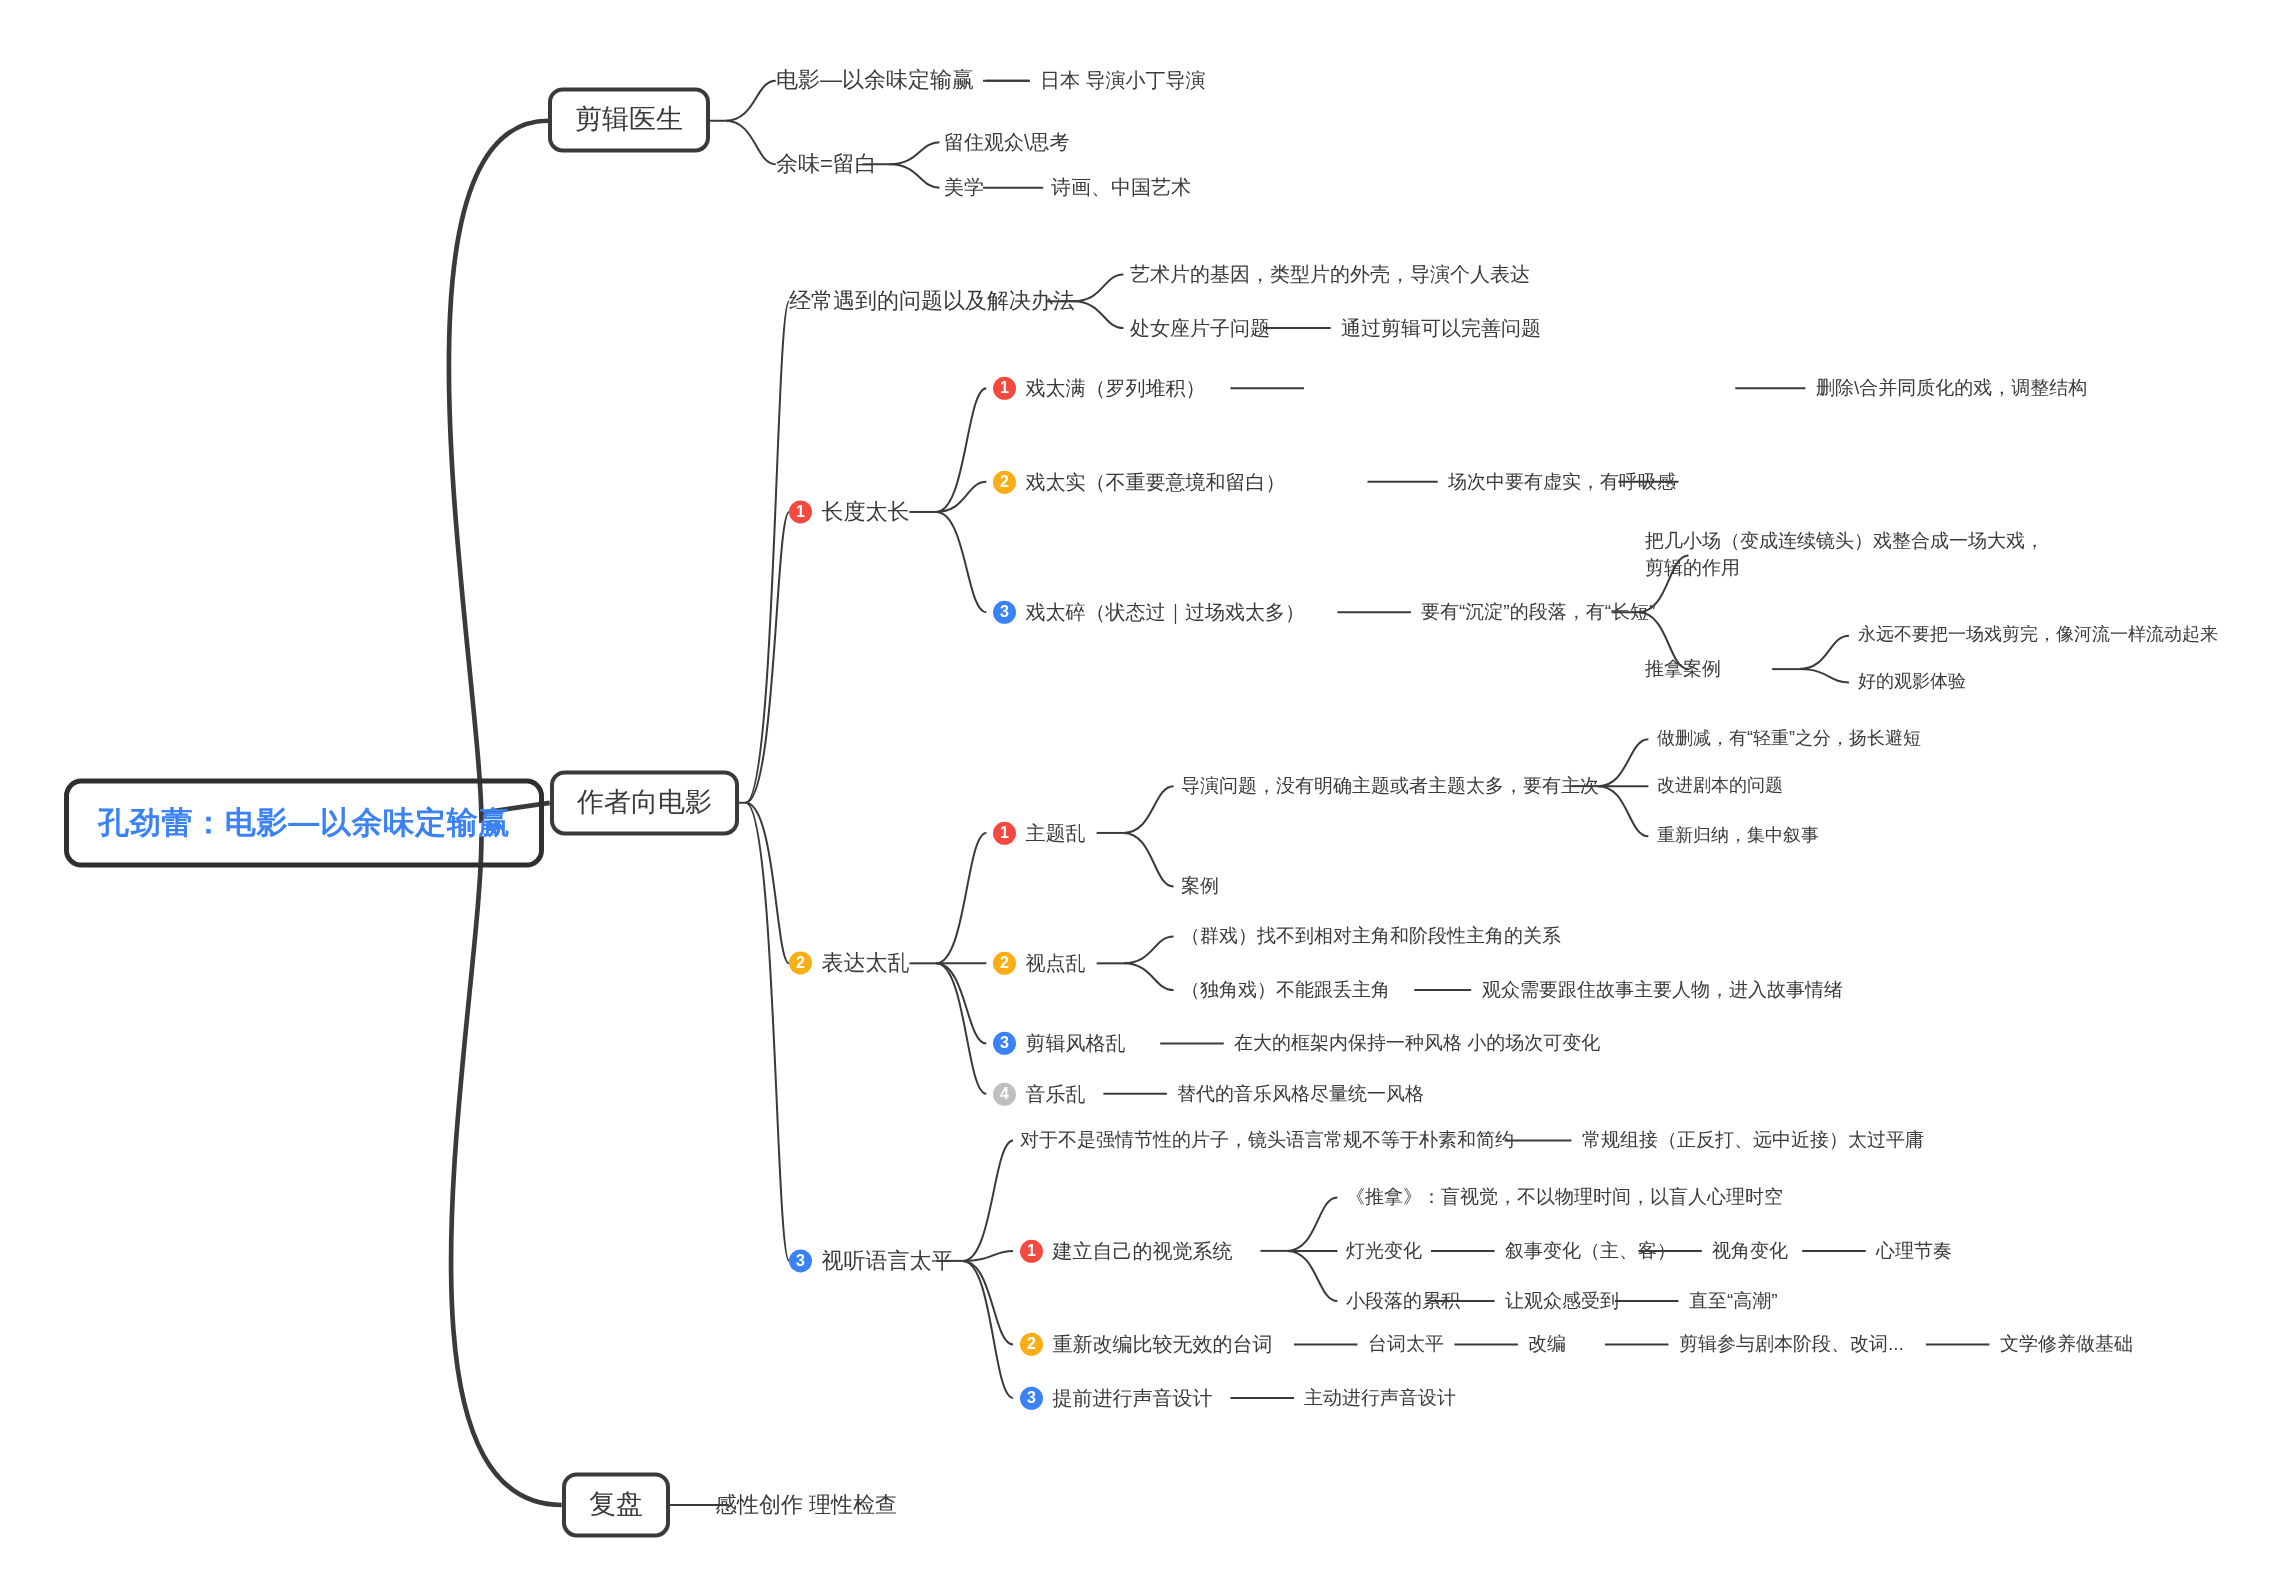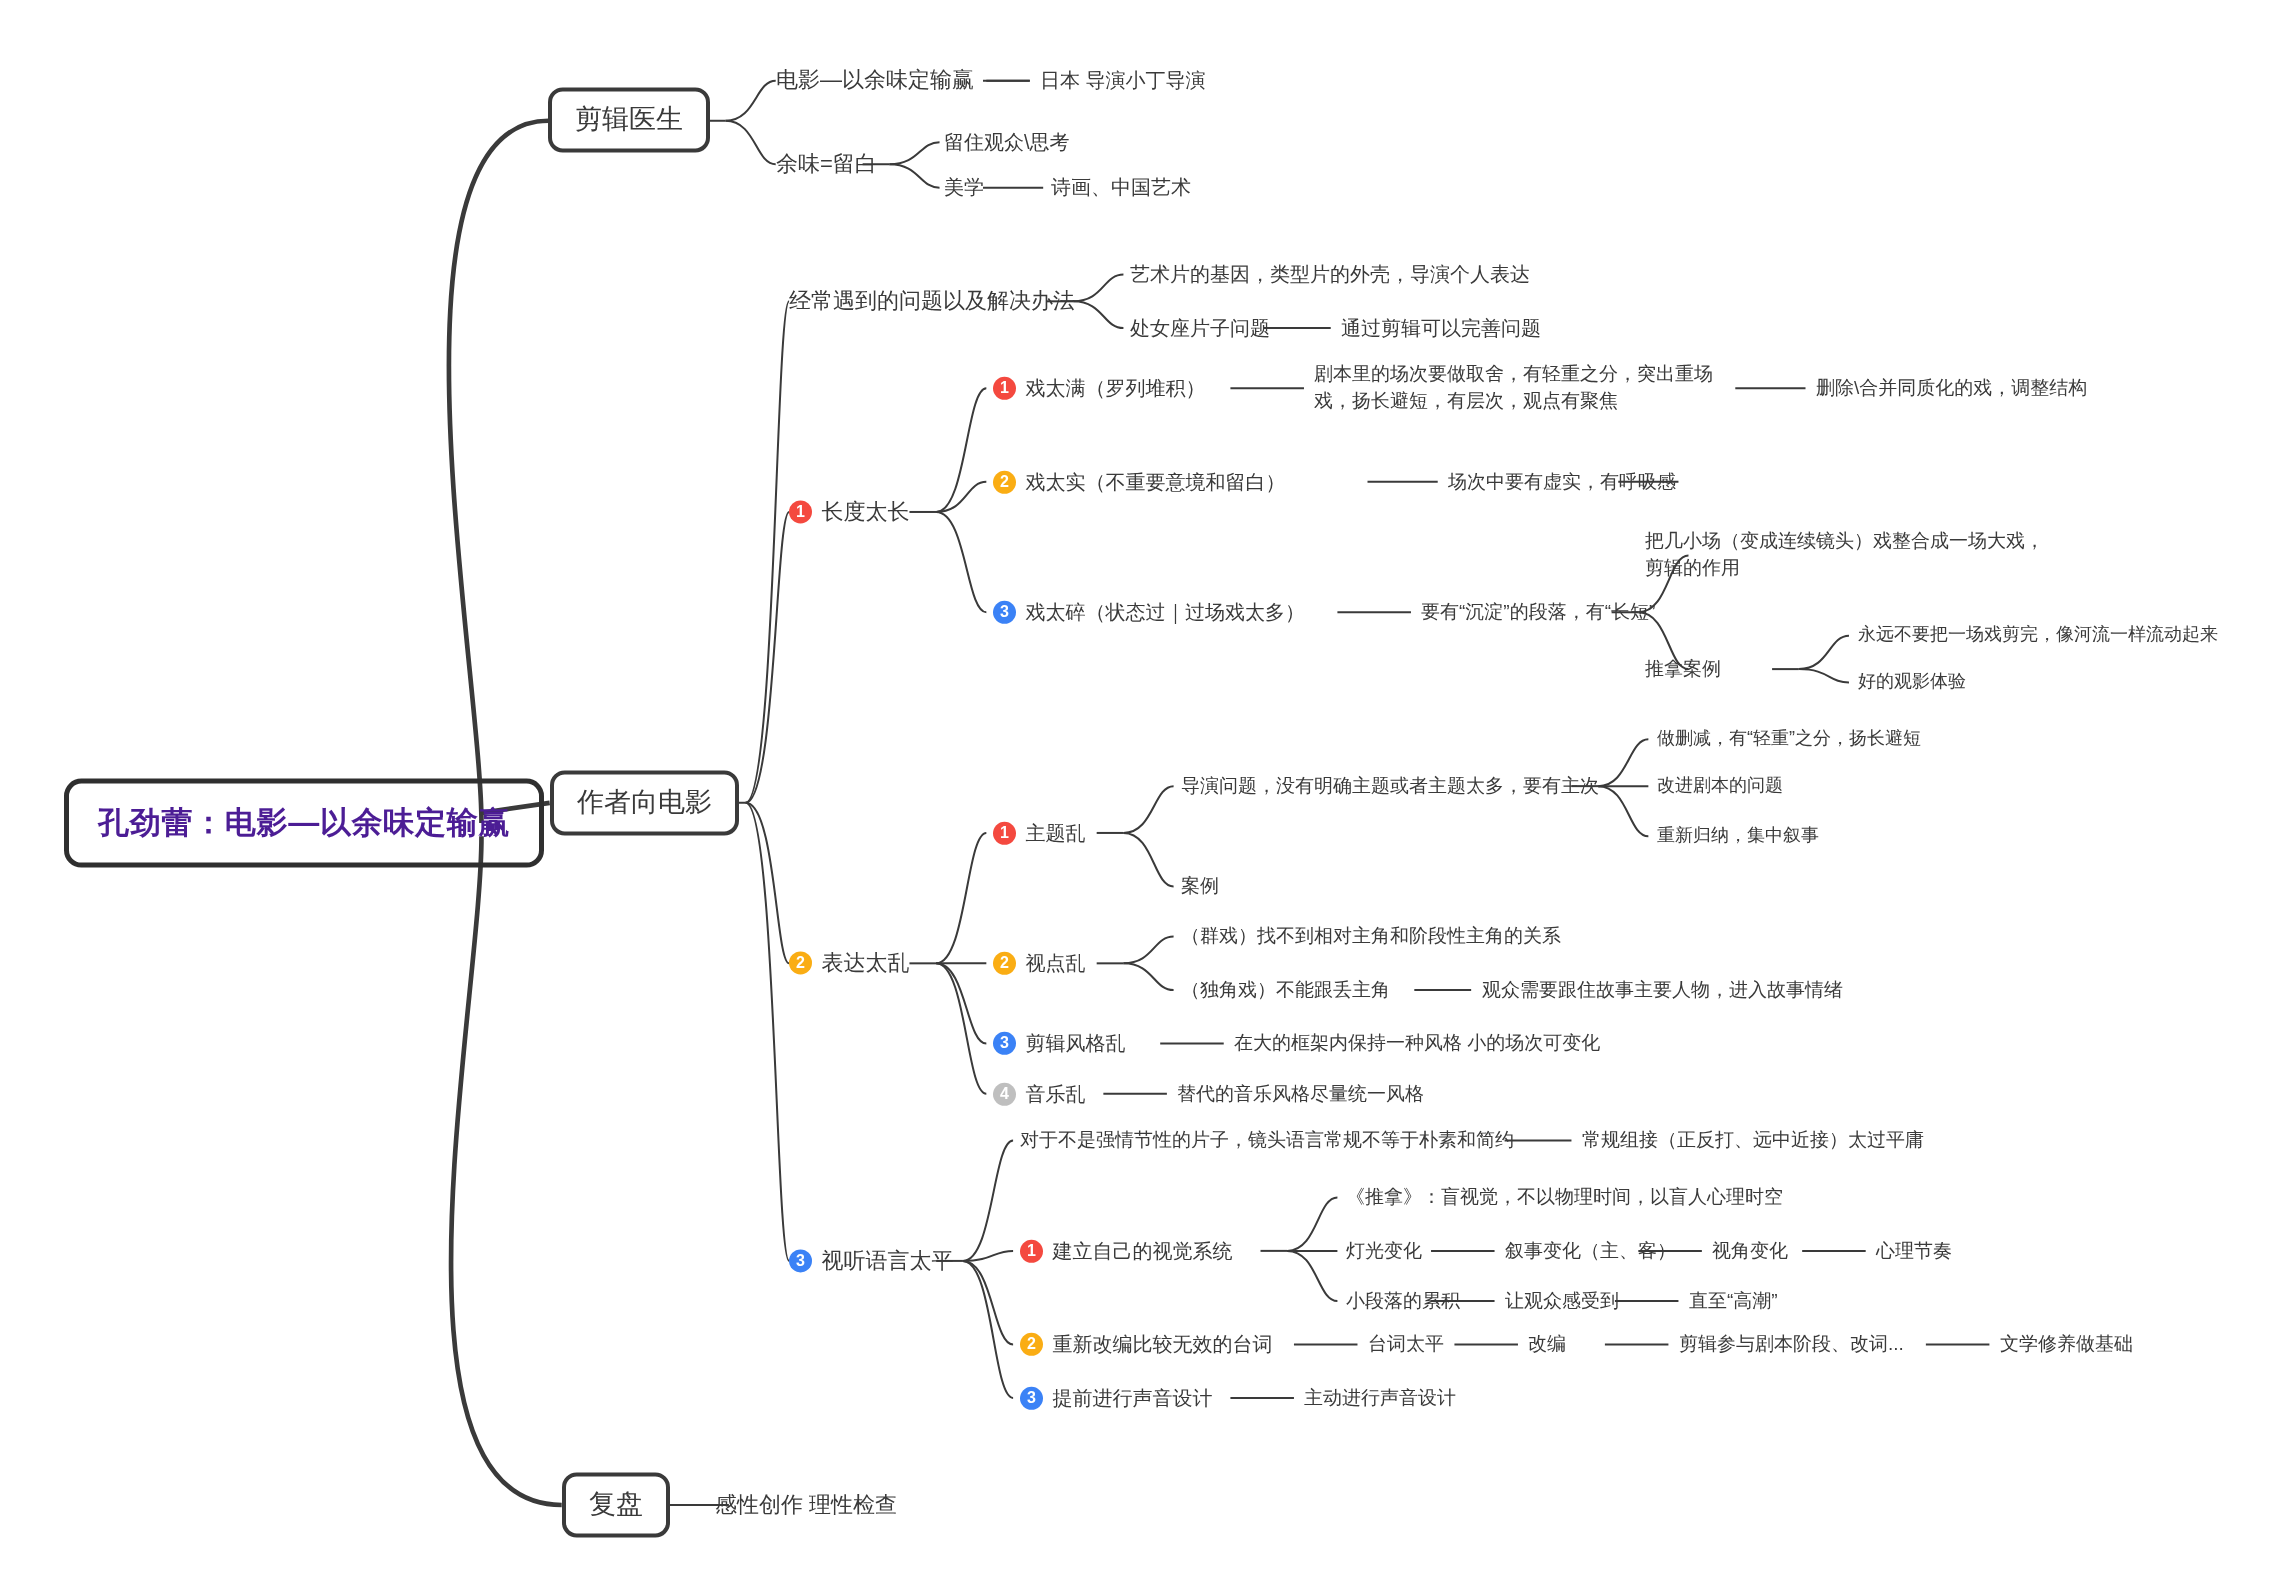--- a/index.html
+++ b/index.html
@@ -8,21 +8,21 @@
   svg.links{position:absolute;left:0;top:0;width:2295px;height:1595px;pointer-events:none;}
   .node{position:absolute;transform:translateY(-50%);display:flex;align-items:center;white-space:nowrap;}
   .txt{color:#3a3a3a;line-height:1.42;white-space:pre-line;}
 
   
   .boxnode{border:4.7px solid #3a3a3a;border-radius:14.7px;background:#fff;
            display:flex;align-items:center;justify-content:center;
            padding:9.4px 23px;box-sizing:border-box;}
   .boxnode .txt{font-size:27px;color:#3a3a3a;}
   .rootnode{border:5.4px solid #2f2f2f;border-radius:17.4px;padding:17.4px 29px;}
-  .rootnode .txt{font-size:31px;font-weight:bold;color:#4c1d95;letter-spacing:0.7px;}
+  .rootnode .txt{font-size:31px;font-weight:bold;color:#3b82f6;letter-spacing:0.7px;}
 
   
   .badge{width:23px;height:23px;border-radius:50%;flex:0 0 23px;
          display:flex;align-items:center;justify-content:center;
          color:#fff;font-size:16px;font-weight:bold;margin-right:9.4px;
          font-family:"Liberation Sans",sans-serif;line-height:1;}
   .b-red{background:#f4493f;}
   .b-orange{background:#faad14;}
   .b-blue{background:#3b82f6;}
   .b-gray{background:#bfbfbf;}
@@ -194,24 +194,20 @@
 
   <div class="node lvl2" style="left:789px;top:512px;">
     <span class="badge b-red">1</span>
     <span class="txt">长度太长</span>
   </div>
 
   <div class="node lvl3" style="left:993px;top:388px;">
     <span class="badge b-red">1</span>
     <span class="txt">戏太满（罗列堆积）</span>
   </div>
-  <div class="node lvl4" style="left:1314px;top:388px;">
-    <span class="txt">剧本里的场次要做取舍，有轻重之分，突出重场
-戏，扬长避短，有层次，观点有聚焦</span>
-  </div>
   <div class="node lvl4" style="left:1816px;top:388px;">
     <span class="txt">删除\合并同质化的戏，调整结构</span>
   </div>
 
   <div class="node lvl3" style="left:993px;top:482px;">
     <span class="badge b-orange">2</span>
     <span class="txt">戏太实（不重要意境和留白）</span>
   </div>
   <div class="node lvl4" style="left:1448px;top:482px;">
     <span class="txt">场次中要有虚实，有呼吸感</span>

